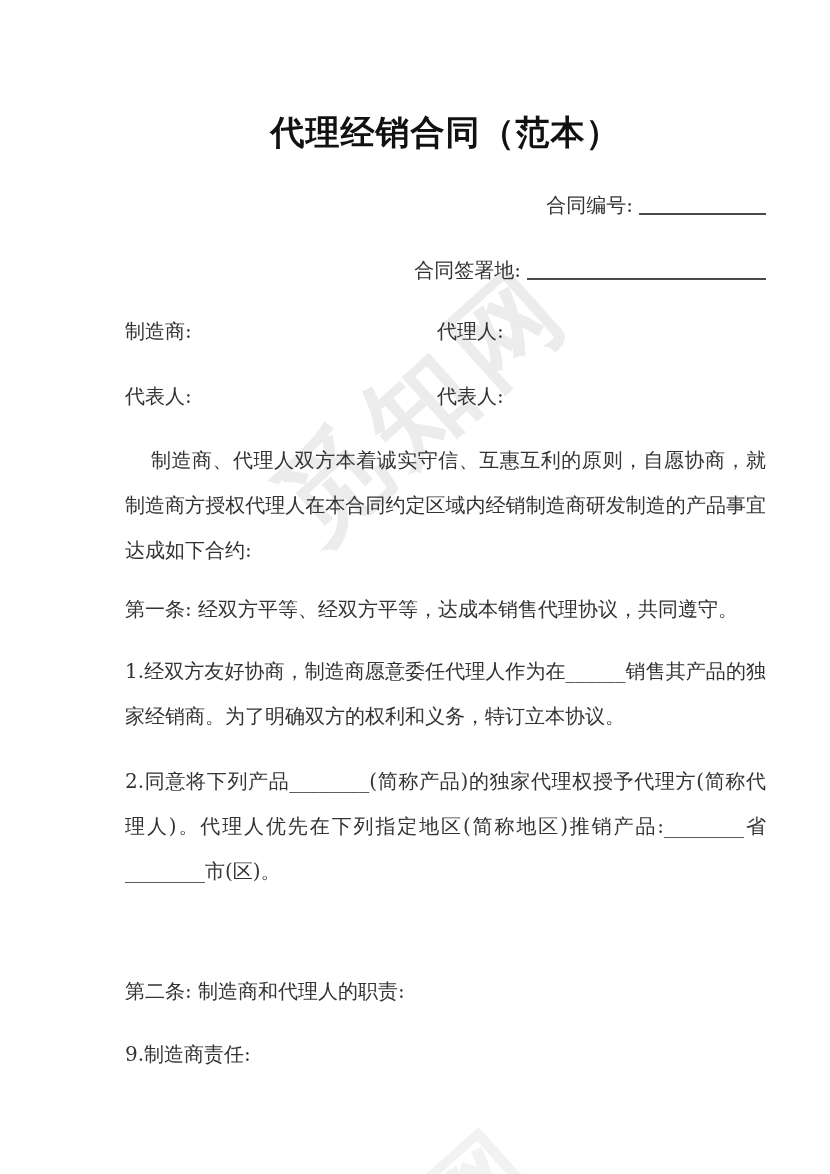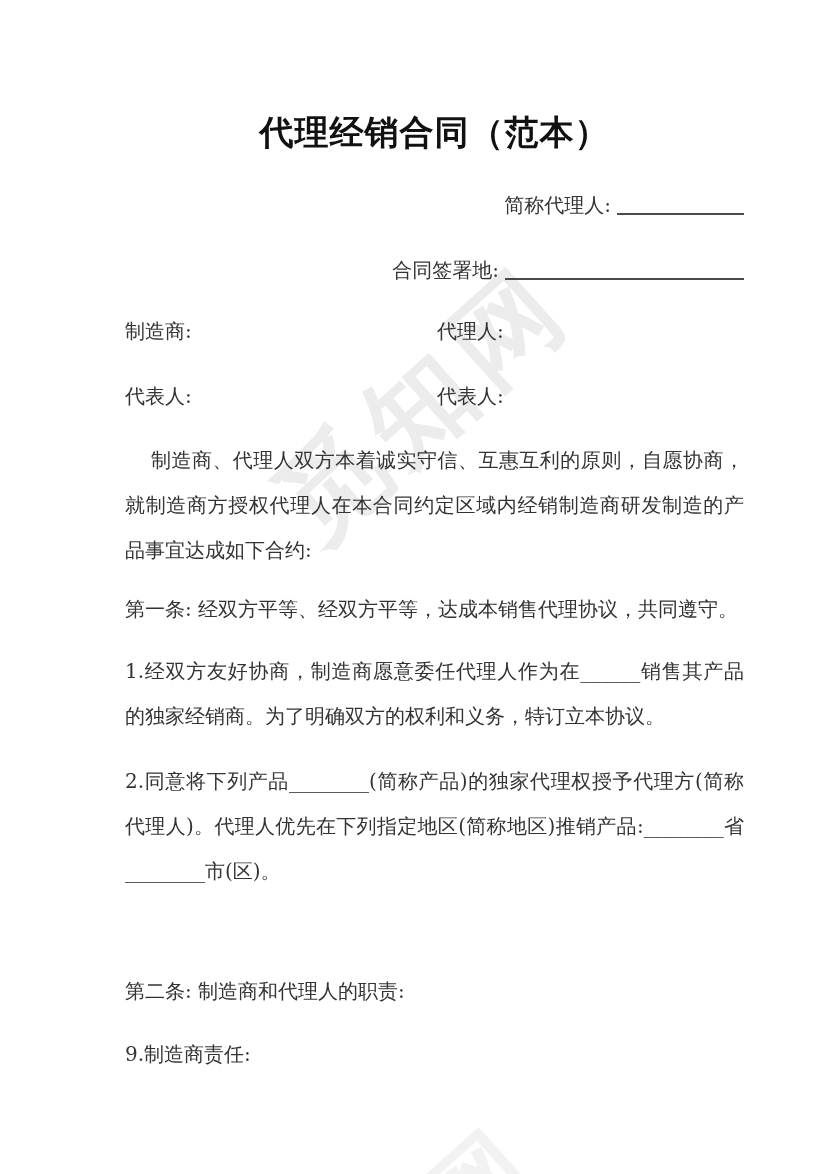--- a/index.html
+++ b/index.html
@@ -45,21 +45,21 @@
   .wm-2 {
     left: 186px;
     top: 1203px;
     transform: rotate(-42deg);
     color: #f2f2f2;
   }
   
   .content {
     position: relative;
     z-index: 1;
-    padding: 110px 86px 0 125px; 
+    padding: 110px 64px 0 125px; 
   }
   .doc-title {
     margin: 0;
     font-size: 34px;
     line-height: 44px;
     font-weight: 700;
     color: #111111;
     text-align: center;
     letter-spacing: 1px;
   }
@@ -99,21 +99,21 @@
 <div class="page">
 
   <div class="watermark wm-1">觅知网</div>
   <div class="watermark wm-2">觅知网</div>
 
   <div class="content">
 
     <h1 class="doc-title">代理经销合同（范本）</h1>
 
     <div class="line field-row" style="margin-top:29px">
-      <span>简称代理人:</span><span class="blank blank-no"></span>
+      <span>合同编号:</span><span class="blank blank-no"></span>
     </div>
 
     <div class="line field-row" style="margin-top:20px">
       <span>合同签署地:</span><span class="blank blank-place"></span>
     </div>
 
     <div class="line party-row" style="margin-top:16px">
       <div class="party-col-left">制造商:</div>
       <div class="party-col-right">代理人:</div>
     </div>

